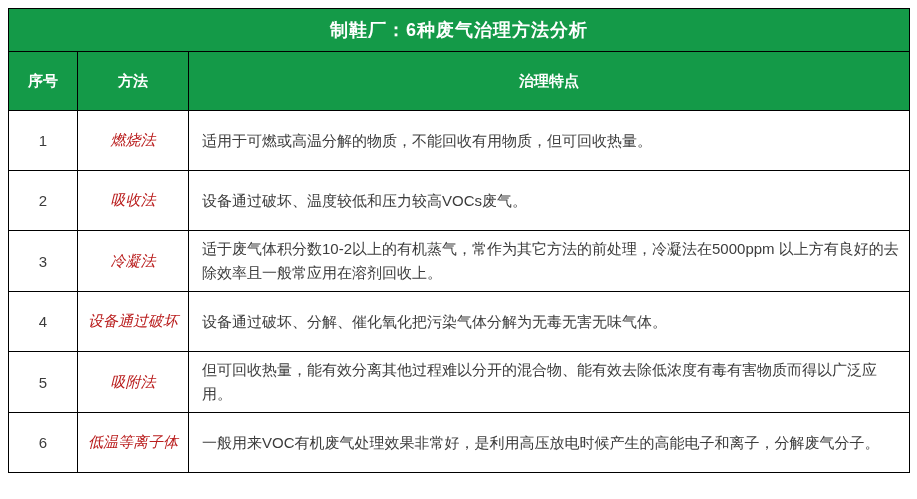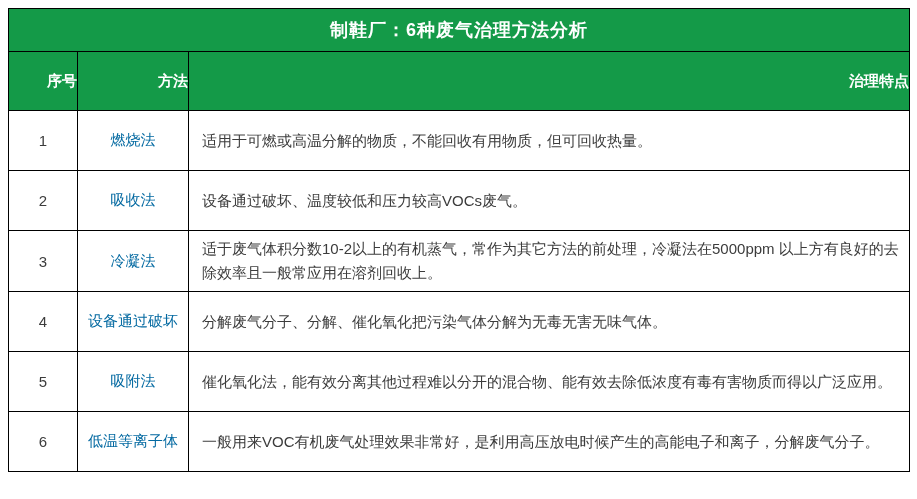--- a/index.html
+++ b/index.html
@@ -29,36 +29,37 @@
     font-weight: bold;
     text-align: center;
     height: 43px;
     letter-spacing: 1px;
   }
   .head-cell {
     background: #149a48;
     color: #ffffff;
     font-size: 15px;
     font-weight: bold;
-    text-align: right;
+    text-align: center;
     height: 59px;
   }
   .num-cell {
     background: #ffffff;
     color: #3c3c3c;
     font-size: 15px;
     text-align: center;
     height: 60px;
   }
   .method-cell {
     background: #ffffff;
-    color: #0369a1;
+    color: #b91c1c;
     font-size: 15px;
     text-align: center;
     padding: 0 2px;
+    font-style: italic;
   }
   .feature-cell {
     background: #ffffff;
     color: #3c3c3c;
     font-size: 15px;
     text-align: left;
     padding: 6px 4px 6px 13px;
     line-height: 24px;
   }
 </style>
@@ -93,26 +94,26 @@
         <td class="feature-cell">设备通过破坏、温度较低和压力较高VOCs废气。</td>
       </tr>
       <tr>
         <td class="num-cell">3</td>
         <td class="method-cell">冷凝法</td>
         <td class="feature-cell">适于废气体积分数10-2以上的有机蒸气，常作为其它方法的前处理，冷凝法在5000ppm 以上方有良好的去除效率且一般常应用在溶剂回收上。</td>
       </tr>
       <tr>
         <td class="num-cell">4</td>
         <td class="method-cell">设备通过破坏</td>
-        <td class="feature-cell">分解废气分子、分解、催化氧化把污染气体分解为无毒无害无味气体。</td>
+        <td class="feature-cell">设备通过破坏、分解、催化氧化把污染气体分解为无毒无害无味气体。</td>
       </tr>
       <tr>
         <td class="num-cell">5</td>
         <td class="method-cell">吸附法</td>
-        <td class="feature-cell">催化氧化法，能有效分离其他过程难以分开的混合物、能有效去除低浓度有毒有害物质而得以广泛应用。</td>
+        <td class="feature-cell">但可回收热量，能有效分离其他过程难以分开的混合物、能有效去除低浓度有毒有害物质而得以广泛应用。</td>
       </tr>
       <tr>
         <td class="num-cell">6</td>
         <td class="method-cell">低温等离子体</td>
         <td class="feature-cell">一般用来VOC有机废气处理效果非常好，是利用高压放电时候产生的高能电子和离子，分解废气分子。</td>
       </tr>
     </tbody>
   </table>
 </div>
 

